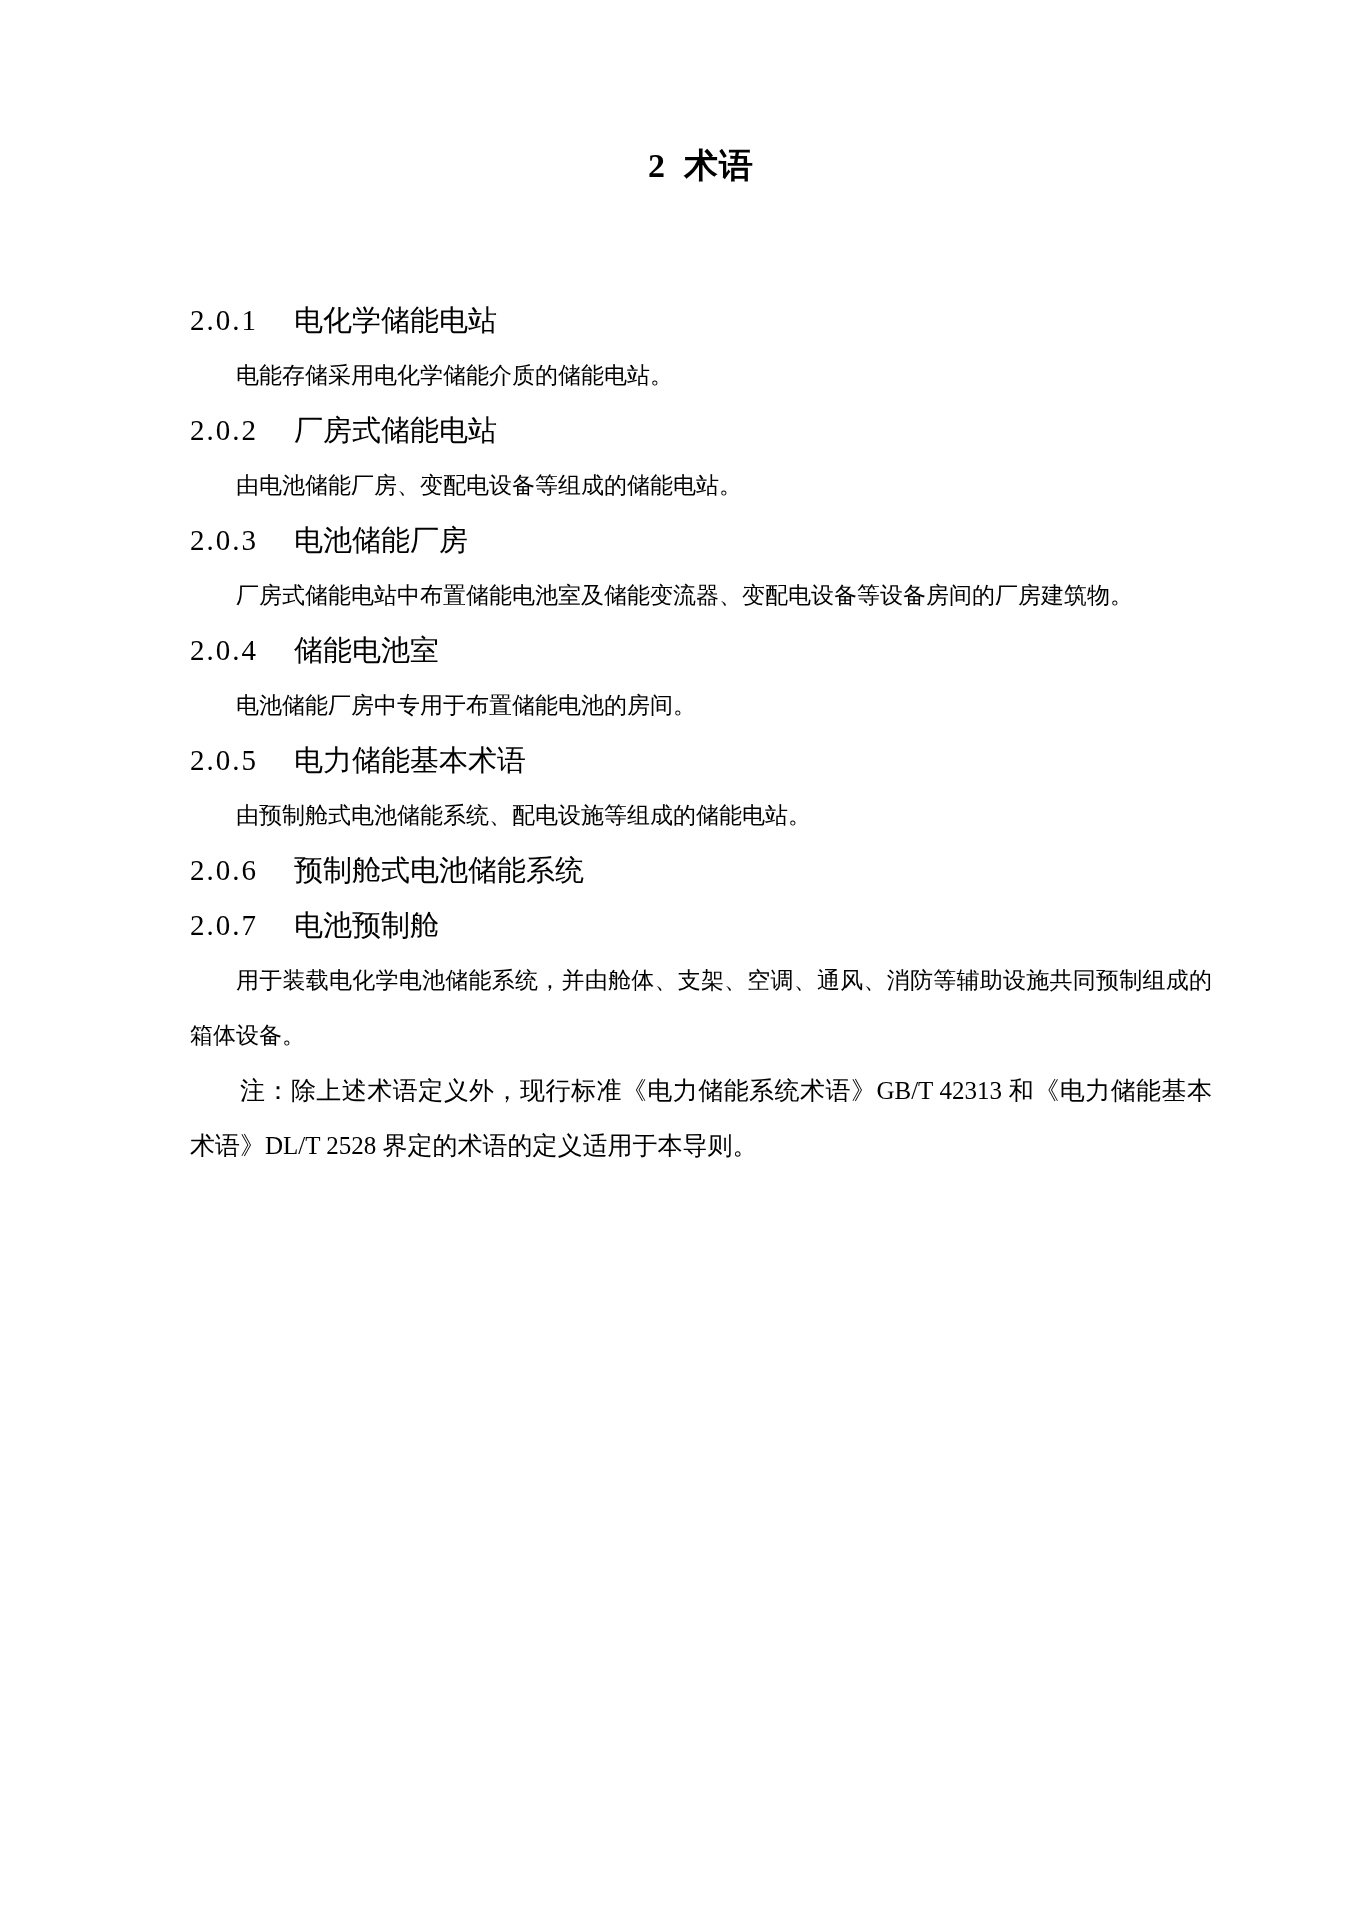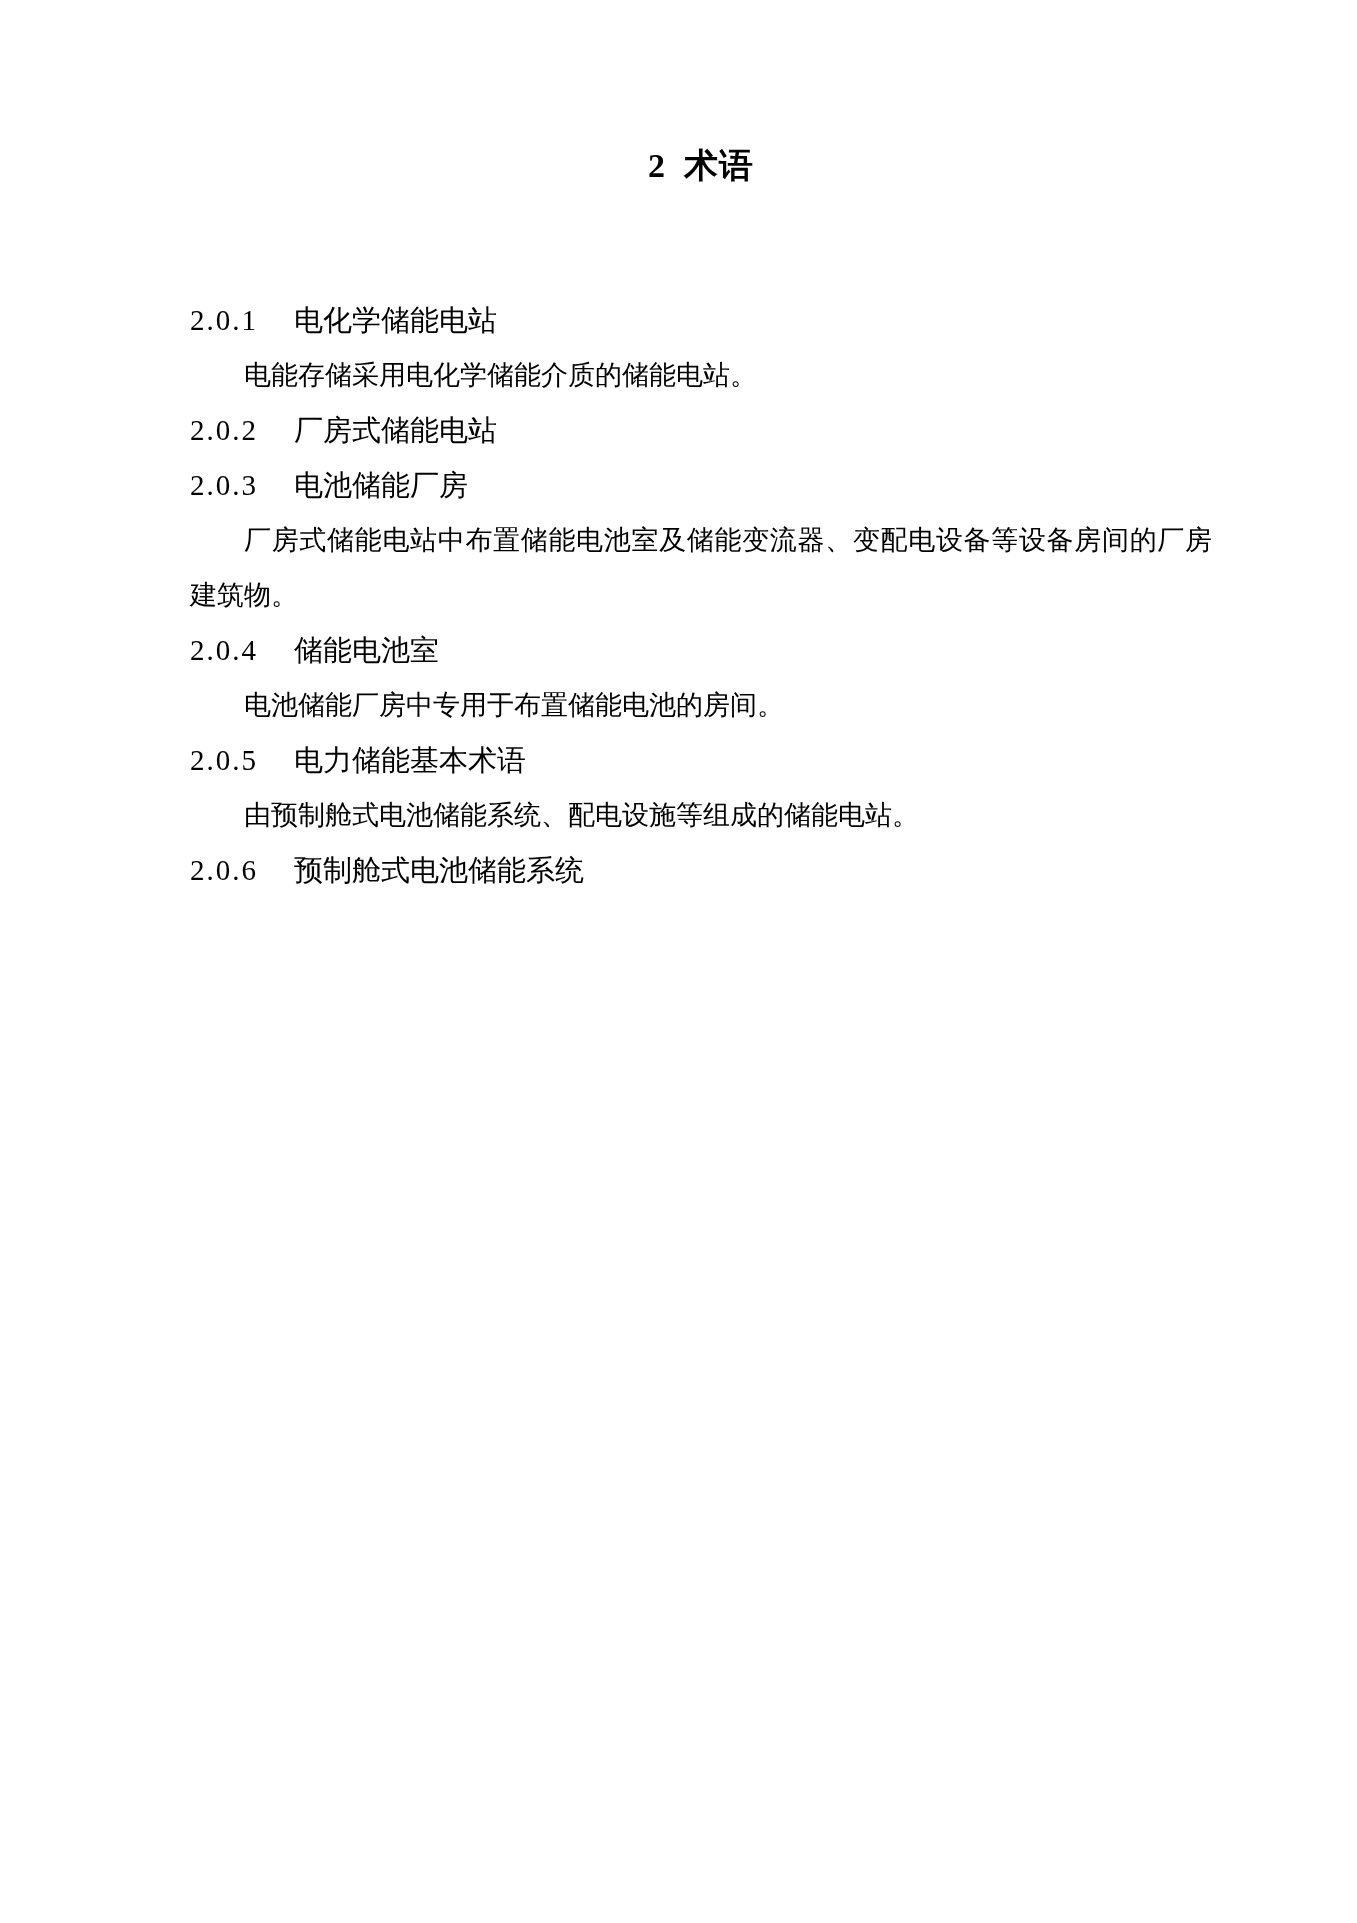--- a/index.html
+++ b/index.html
@@ -40,21 +40,21 @@
   .term-heading {
     font-size: 29px;
     line-height: 55px;
     white-space: nowrap;
   }
   .term-number {
     letter-spacing: 2px;
     margin-right: 36px;
   }
   .term-definition {
-    font-size: 27px;
+    font-size: 23px;
     line-height: 55px;
     text-indent: 2em;
     text-align: justify;
     text-justify: inter-ideograph;
   }
   .term-note {
     font-size: 25px;
     line-height: 55px;
     text-indent: 2em;
     text-align: justify;
@@ -85,20 +85,21 @@
       <p class="term-heading">
         <span class="term-number">2.0.1</span><span>电化学储能电站</span>
       </p>
       <p class="term-definition">电能存储采用电化学储能介质的储能电站。</p>
     </section>
 
     <section>
       <p class="term-heading">
         <span class="term-number">2.0.2</span><span>厂房式储能电站</span>
       </p>
+      <p class="term-definition">由电池储能厂房、变配电设备等组成的储能电站。</p>
     </section>
 
     <section>
       <p class="term-heading">
         <span class="term-number">2.0.3</span><span>电池储能厂房</span>
       </p>
       <p class="term-definition">厂房式储能电站中布置储能电池室及储能变流器、变配电设备等设备房间的厂房建筑物。</p>
     </section>
 
     <section>
@@ -114,17 +115,24 @@
       </p>
       <p class="term-definition">由预制舱式电池储能系统、配电设施等组成的储能电站。</p>
     </section>
 
     <section>
       <p class="term-heading">
         <span class="term-number">2.0.6</span><span>预制舱式电池储能系统</span>
       </p>
     </section>
 
+    <section>
+      <p class="term-heading">
+        <span class="term-number">2.0.7</span><span>电池预制舱</span>
+      </p>
+      <p class="term-definition">用于装载电化学电池储能系统，并由舱体、支架、空调、通风、消防等辅助设施共同预制组成的箱体设备。</p>
+      <p class="term-note">注：除上述术语定义外，现行标准《电力储能系统术语》GB/T 42313 和《电力储能基本术语》DL/T 2528 界定的术语的定义适用于本导则。</p>
+    </section>
 
   </div>
 
   <div class="page-number">2</div>
 </div>
 
 </body></html>

